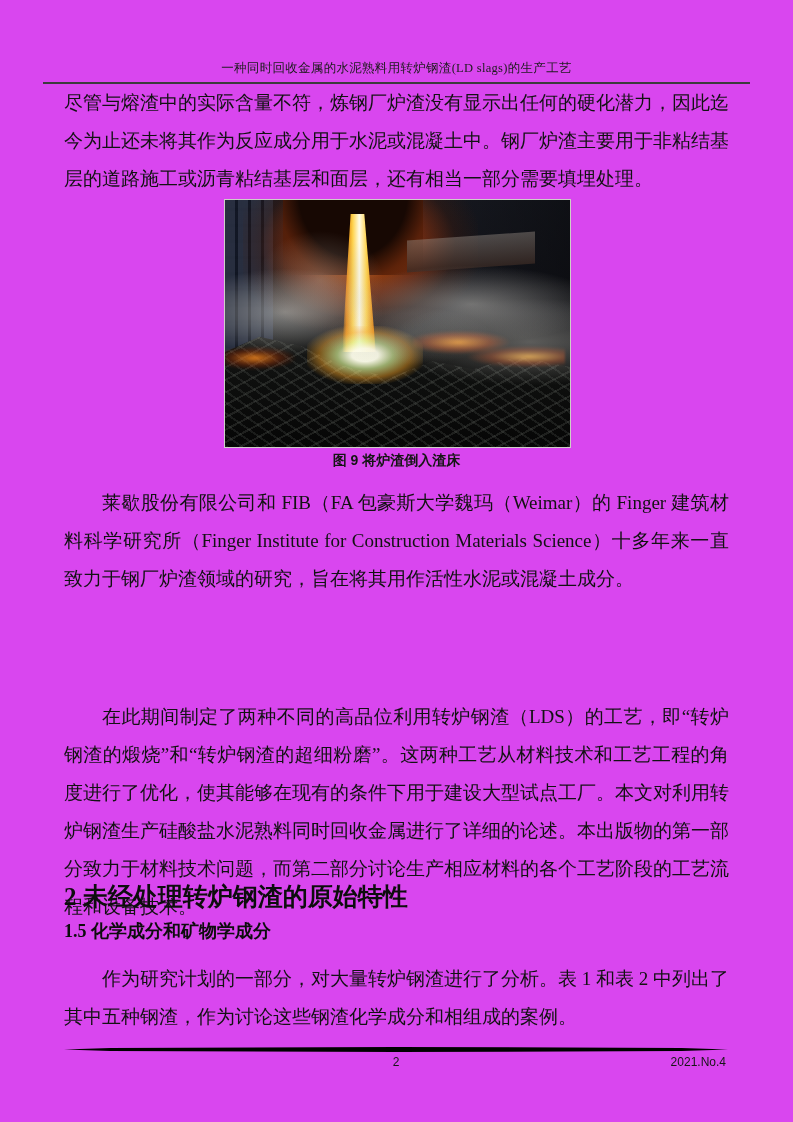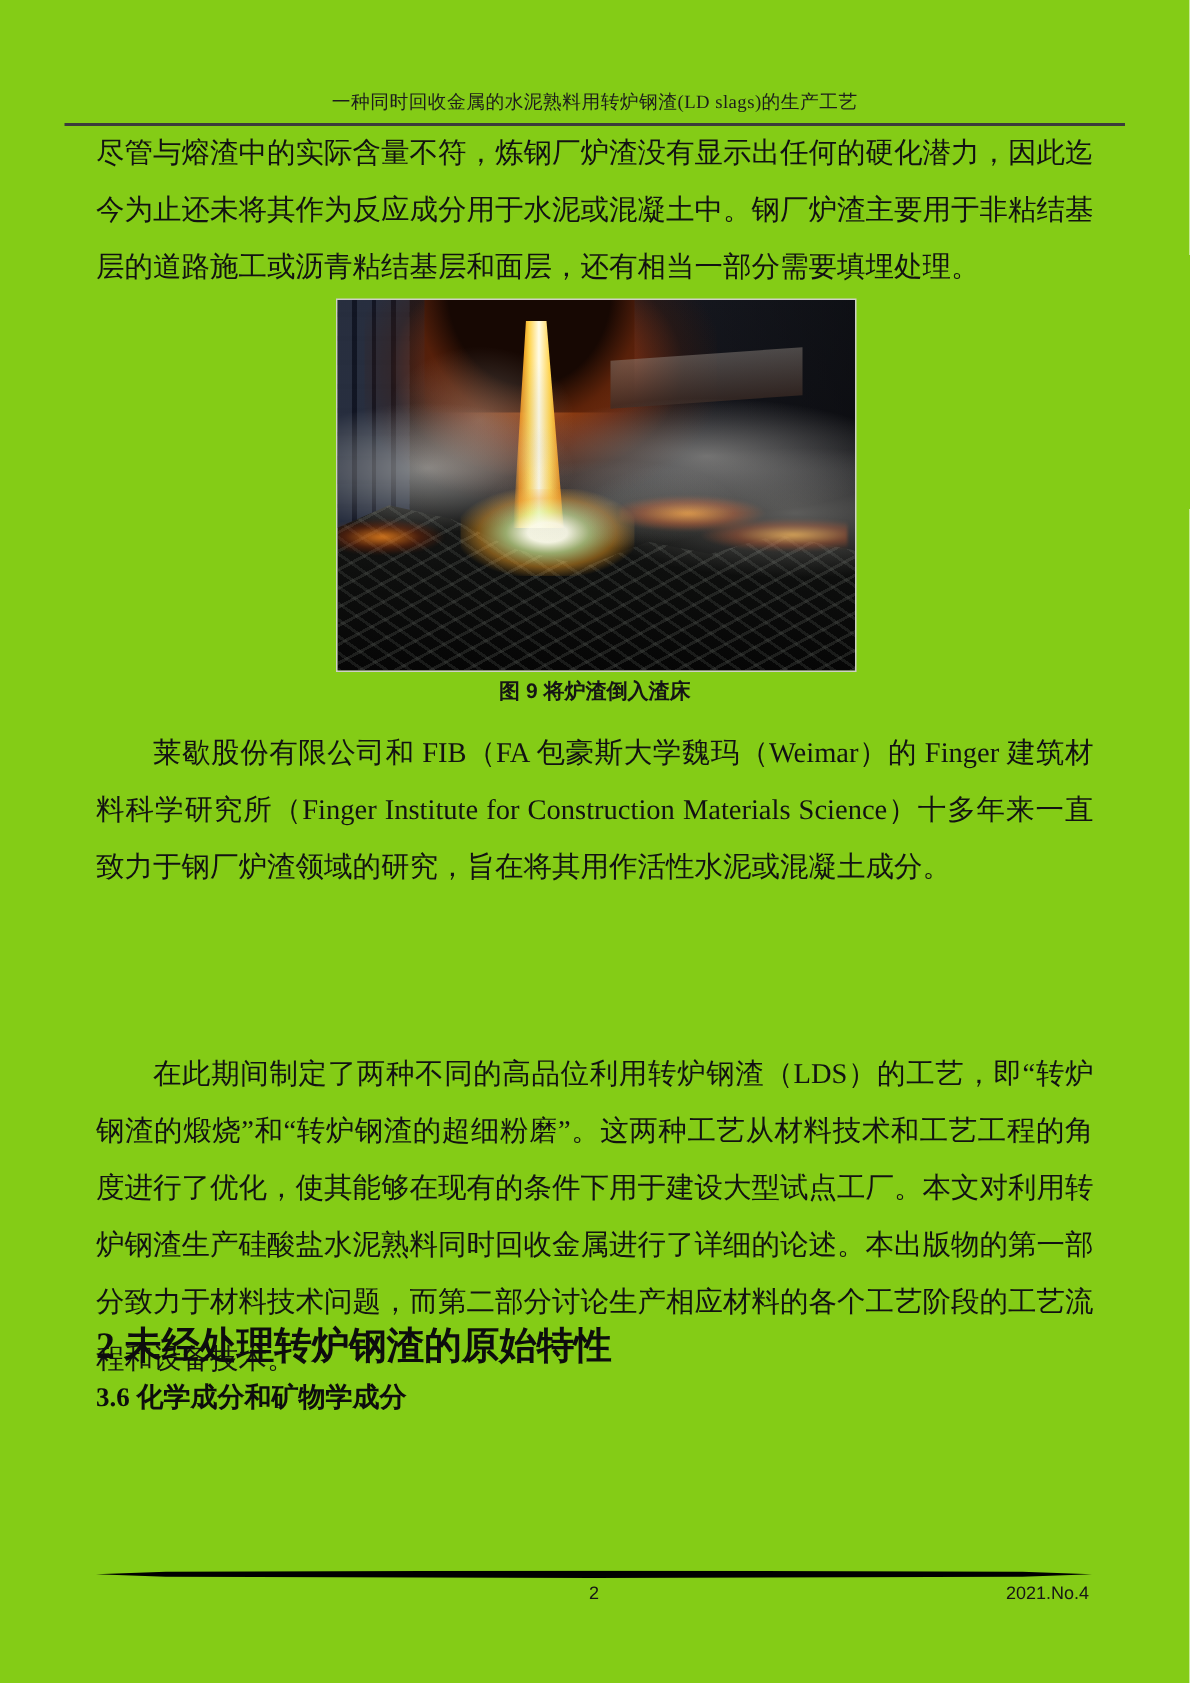--- a/index.html
+++ b/index.html
@@ -1,17 +1,17 @@
 <!DOCTYPE html>
 <html><head>
 <meta charset="utf-8">
 <style>
   html,body { margin:0; padding:0; background:#ffffff; }
   .page {
-    position:relative; width:793px; height:1122px; background:#84cc16;
+    position:relative; width:793px; height:1122px; background:#d946ef;
     font-family:"Liberation Serif","DejaVu Serif",serif; color:#131313;
     overflow:hidden;
   }
   
   .hdr {
     position:absolute; top:60px; left:43px; width:707px;
     text-align:center; font-size:12.5px; letter-spacing:0.3px;
     color:#1c1c1c; padding-bottom:5px; border-bottom:2px solid #3c3c3c;
   }
   
@@ -140,22 +140,23 @@
     <div class="ph-impact"></div>
     <div class="ph-smoke"></div>
   </div>
 
   <div class="caption">图 9  将炉渣倒入渣床</div>
 
   <div class="para indent p-research">莱歇股份有限公司和 FIB（FA 包豪斯大学魏玛（Weimar）的 Finger 建筑材料科学研究所（Finger Institute for Construction Materials Science）十多年来一直致力于钢厂炉渣领域的研究，旨在将其用作活性水泥或混凝土成分。</div>
   <div class="para indent p-processes">在此期间制定了两种不同的高品位利用转炉钢渣（LDS）的工艺，即“转炉钢渣的煅烧”和“转炉钢渣的超细粉磨”。这两种工艺从材料技术和工艺工程的角度进行了优化，使其能够在现有的条件下用于建设大型试点工厂。本文对利用转炉钢渣生产硅酸盐水泥熟料同时回收金属进行了详细的论述。本出版物的第一部分致力于材料技术问题，而第二部分讨论生产相应材料的各个工艺阶段的工艺流程和设备技术。</div>
 
   <div class="h2">2 未经处理转炉钢渣的原始特性</div>
-  <div class="h21">3.6 化学成分和矿物学成分</div>
+  <div class="h21">1.5 化学成分和矿物学成分</div>
 
+  <div class="para indent p-analysis">作为研究计划的一部分，对大量转炉钢渣进行了分析。表 1 和表 2 中列出了其中五种钢渣，作为讨论这些钢渣化学成分和相组成的案例。</div>
 
   <div class="footer-rule"></div>
   <div class="footer">
     <span class="pg">2</span>
     <span class="issue">2021.No.4</span>
   </div>
 
 </div>
 
 </body></html>

